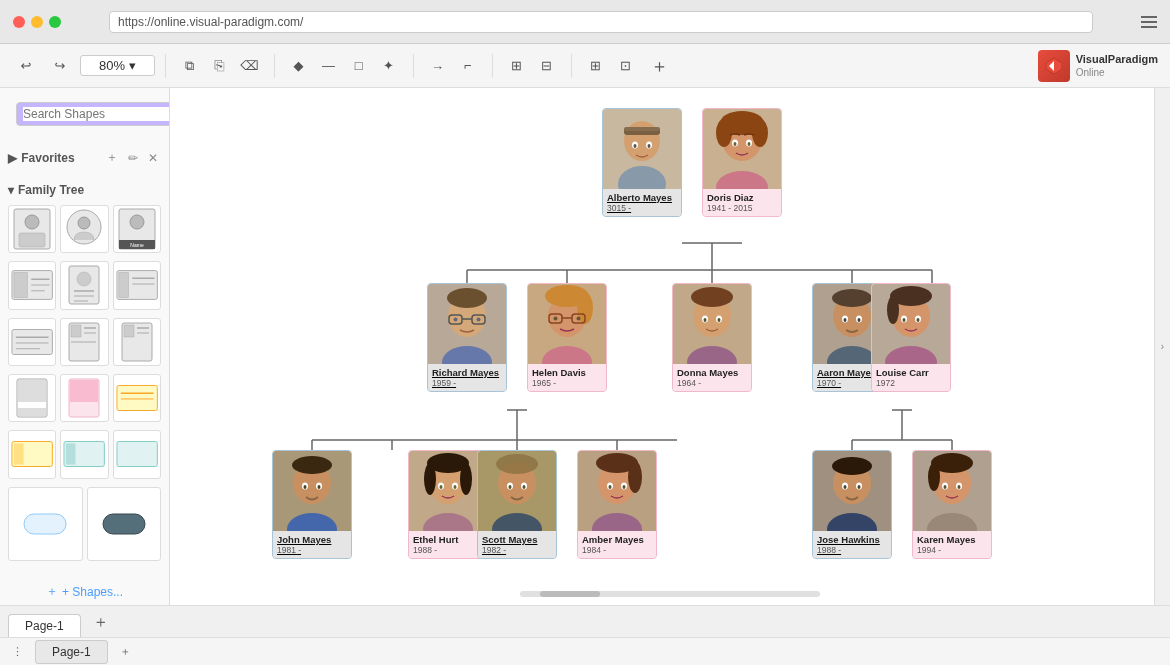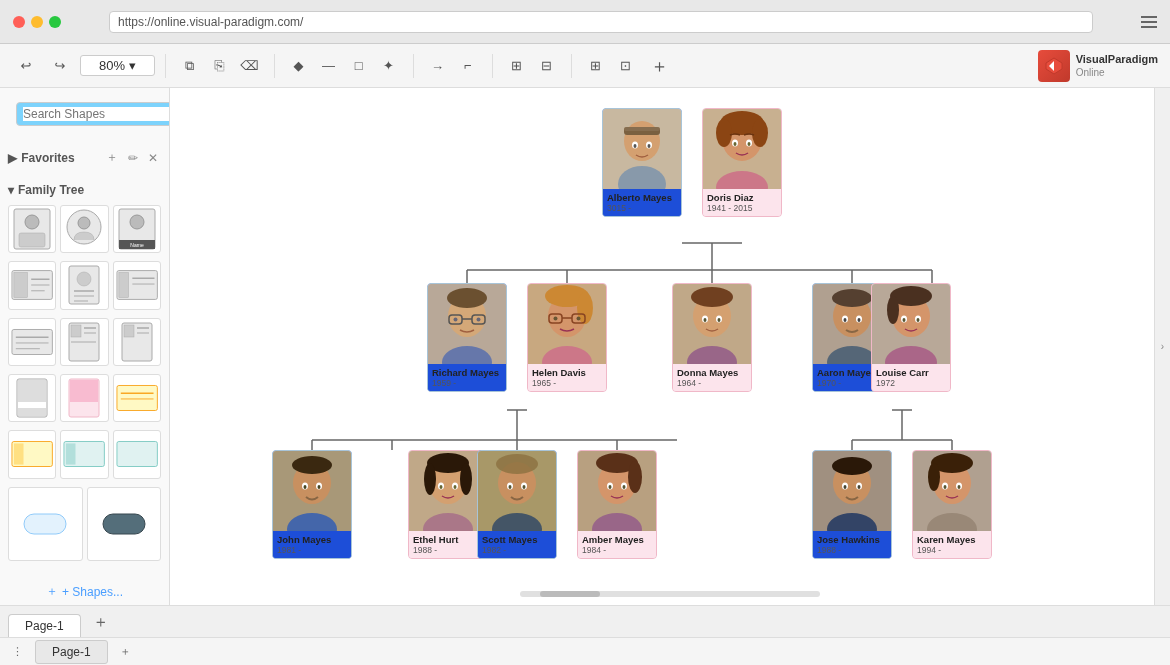--- a/index.html
+++ b/index.html
@@ -33,21 +33,21 @@
     .vp-logo-text { font-size: 11px; color: #333; line-height: 1.3; }
 
     
     .main-area { display: flex; flex: 1; overflow: hidden; }
 
     
     .sidebar {
       width: 170px; background: #f9f9f9; border-right: 1px solid #ddd; display: flex; flex-direction: column; flex-shrink: 0; overflow-y: auto;
     }
     .search-box {
-      margin: 8px; display: flex; align-items: center; border: 1px solid #ccc; border-radius: 4px; background: #7dd3fc; padding: 4px 6px; gap: 4px;
+      margin: 8px; display: flex; align-items: center; border: 1px solid #ccc; border-radius: 4px; background: #c4b5fd; padding: 4px 6px; gap: 4px;
     }
     .search-input { border: none; outline: none; font-size: 12px; flex: 1; color: #333; }
 
     .sidebar-section { padding: 4px 8px; }
     .sidebar-section-header {
       display: flex; align-items: center; gap: 4px; font-size: 12px; font-weight: 600; color: #555; cursor: pointer; padding: 4px 0; user-select: none;
     }
     .section-actions { margin-left: auto; display: flex; gap: 4px; }
     .section-action-btn { background: none; border: none; cursor: pointer; color: #888; font-size: 12px; padding: 1px 3px; }
 
@@ -65,21 +65,21 @@
       flex: 1; background: white; overflow: hidden; position: relative;
     }
     .canvas { width: 100%; height: 100%; position: relative; background: #fff; }
 
     .ft-node {
       position: absolute; display: flex; flex-direction: column; align-items: center; cursor: pointer;
     }
     .ft-card {
       border: 1px solid #ccc; border-radius: 4px; overflow: hidden; display: flex; flex-direction: column; align-items: center; background: white; width: 80px;
     }
-    .ft-card.male { background: #1d4ed8; border-color: #a8c4d8; }
+    .ft-card.male { background: #e5e5e5; border-color: #a8c4d8; text-decoration: underline; }
     .ft-card.female { background: #fce4ec; border-color: #f0b8c8; }
     .ft-photo { width: 80px; height: 80px; overflow: hidden; display: flex; align-items: center; justify-content: center; background: #e0e0e0; }
     .ft-photo svg { width: 80px; height: 80px; }
     .ft-info { width: 100%; padding: 3px 4px; background: inherit; }
     .ft-name { font-size: 9.5px; font-weight: 600; color: #222; white-space: nowrap; }
     .ft-dates { font-size: 8.5px; color: #555; }
 
     
     .connectors { position: absolute; top: 0; left: 0; width: 100%; height: 100%; pointer-events: none; }
 

